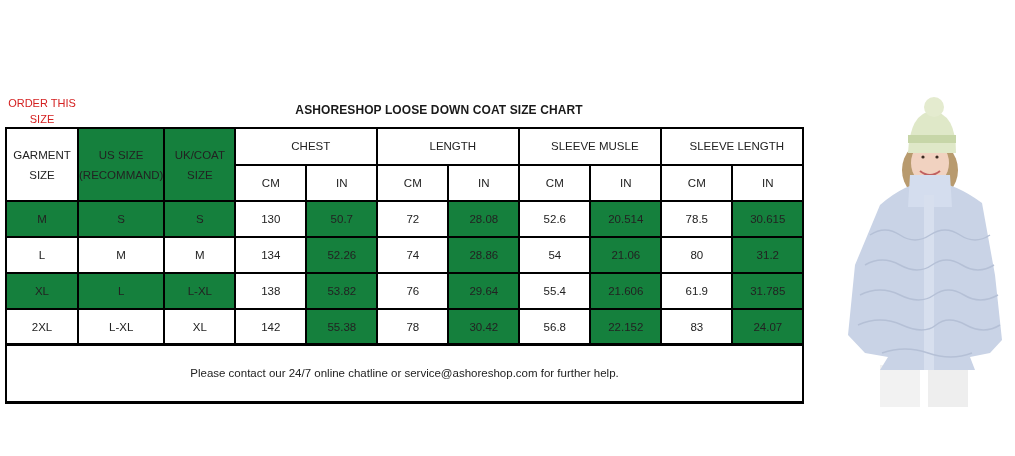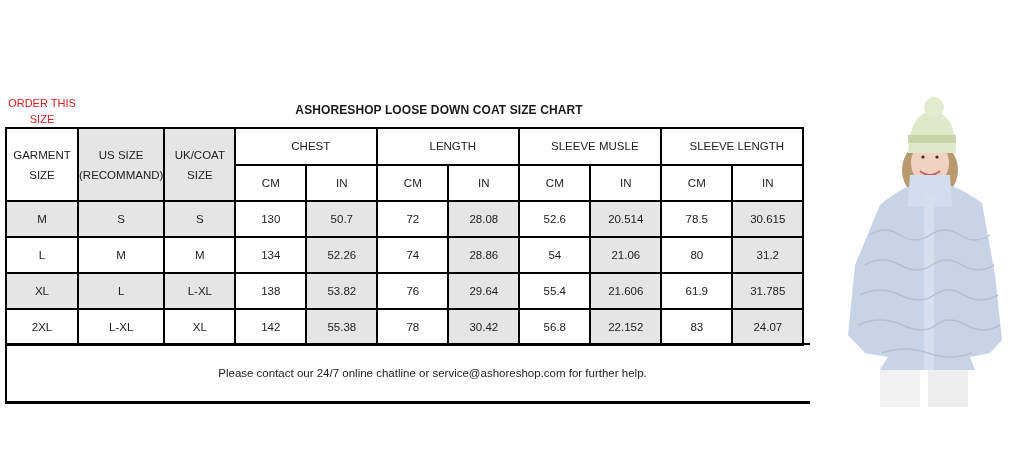--- a/index.html
+++ b/index.html
@@ -6,29 +6,29 @@
     body { width: 1015px; height: 456px; position: relative; overflow: hidden;
            font-family: "Liberation Sans", "DejaVu Sans", sans-serif; color: #222; }
     .order-note { position: absolute; left: 6px; top: 95px; width: 72px; text-align: center;
                   color: #d42020; font-size: 11px; line-height: 16px; }
     .chart-title { position: absolute; left: 234px; width: 410px; top: 103px; text-align: center;
                    font-size: 12px; font-weight: bold; color: #1a1a1a; letter-spacing: 0.1px; }
     .size-table { position: absolute; left: 5px; top: 127px; border-collapse: collapse;
                   table-layout: fixed; font-size: 11.5px; }
     .size-table td { border: 2px solid #000; text-align: center; vertical-align: middle;
                      padding: 0; color: #222; }
-    .size-table .gray { background: #e5e5e5; }
+    .size-table .gray { background: #15803d; }
     .size-table .hdr-tall { height: 71px; line-height: 20px; }
     .size-table .hdr-top { height: 34px; padding-left: 9px; }
     .size-table .hdr-sub { height: 34px; }
     .size-table .row td { height: 34px; }
     .size-table { border: 2px solid #000; }
     .footer-box { position: absolute; left: 5px; top: 343px; width: 795px; height: 56px;
                   border: 2px solid #000; border-bottom-width: 3px; border-top-width: 2px;
-                  text-align: center; font-size: 11.5px; line-height: 56px; color: #222; padding-left: 28px; }
+                  text-align: center; font-size: 11.5px; line-height: 56px; color: #222; }
     .photo { position: absolute; left: 810px; top: 95px; width: 205px; height: 312px; overflow: hidden;
              background: #ffffff; }
   </style>
 </head>
 <body>
 
 <div class="order-note">ORDER THIS SIZE</div>
 <div class="chart-title">ASHORESHOP LOOSE DOWN COAT SIZE CHART</div>
 
 <table class="size-table">

